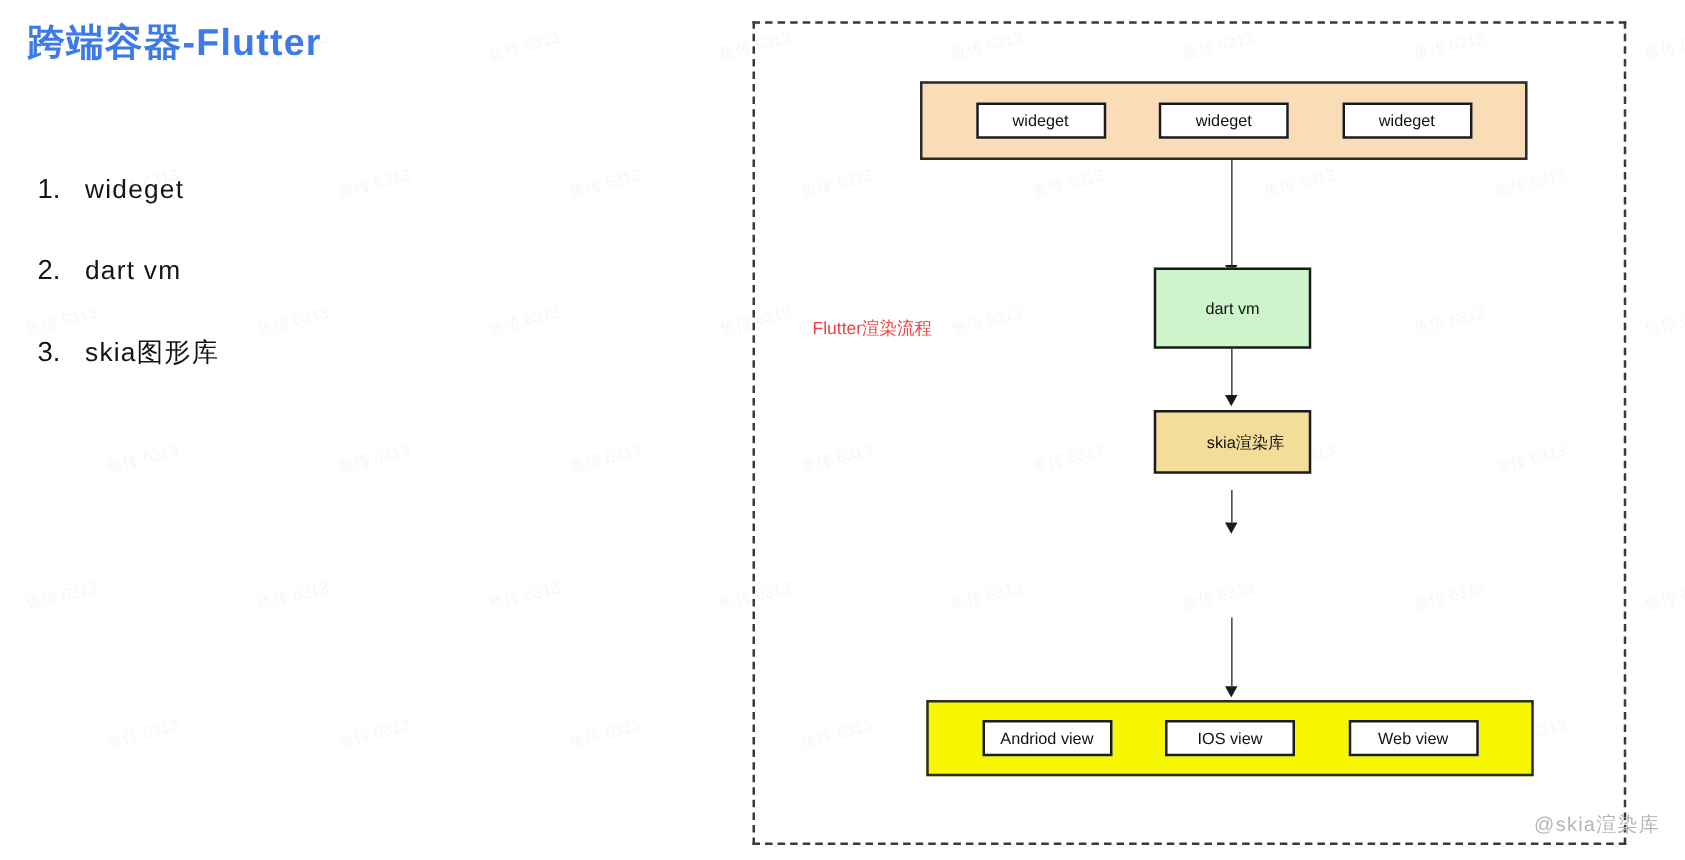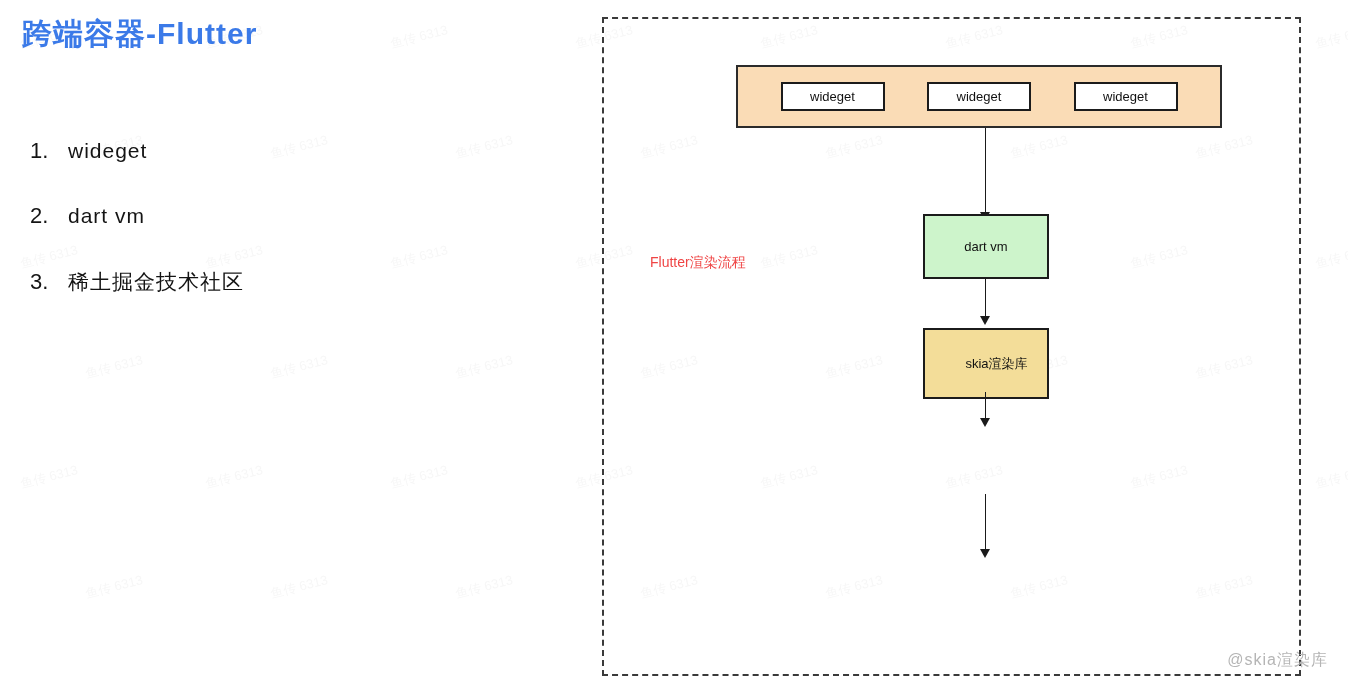--- a/index.html
+++ b/index.html
@@ -41,21 +41,21 @@
     display:flex;align-items:center;justify-content:center;
     font-size:13px;color:#111;
   }
   .node{
     position:absolute;left:319px;width:126px;box-sizing:border-box;
     border:2px solid #1b1b1b;
     display:flex;align-items:center;justify-content:center;
     font-size:13px;color:#111;white-space:pre;
   }
   .node-dartvm{top:195px;height:65px;}
-  .node-skia{top:309px;height:71px;padding-left:21px;}
+  .node-skia{top:309px;height:51px;padding-left:21px;}
   .node-native{top:412px;height:63px;}
   
   .arrow{
     position:absolute;left:375px;width:12px;
     display:flex;flex-direction:column;align-items:center;
   }
   .arrow .shaft{width:0;border-left:1.5px solid #1a1a1a;flex:1;}
   .arrow .head{
     width:0;height:0;
     border-left:5px solid transparent;border-right:5px solid transparent;
@@ -134,21 +134,21 @@
   <div class="key-item">
     <span class="num">1.</span>
     <span class="lbl">wideget</span>
   </div>
   <div class="key-item">
     <span class="num">2.</span>
     <span class="lbl">dart vm</span>
   </div>
   <div class="key-item">
     <span class="num">3.</span>
-    <span class="lbl">稀土掘金技术社区</span>
+    <span class="lbl">skia图形库</span>
   </div>
 </div>
 
 <div class="diagram">
 
   <div class="flow-label">Flutter渲染流程</div>
 
   <div class="layer-bar widget-layer" style="background-color: rgb(250, 220, 182);">
     <div class="chip">wideget</div>
     <div class="chip">wideget</div>
@@ -173,16 +173,21 @@
     <span class="shaft"></span>
     <span class="head"></span>
   </div>
 
 
   <div class="arrow arrow-4">
     <span class="shaft"></span>
     <span class="head"></span>
   </div>
 
+  <div class="layer-bar platform-layer" style="background-color: rgb(247, 247, 0);">
+    <div class="chip">Andriod view</div>
+    <div class="chip">IOS view</div>
+    <div class="chip">Web view</div>
+  </div>
 
 </div>
 
 <div class="credit">@skia渲染库</div>
 
 </body></html>

